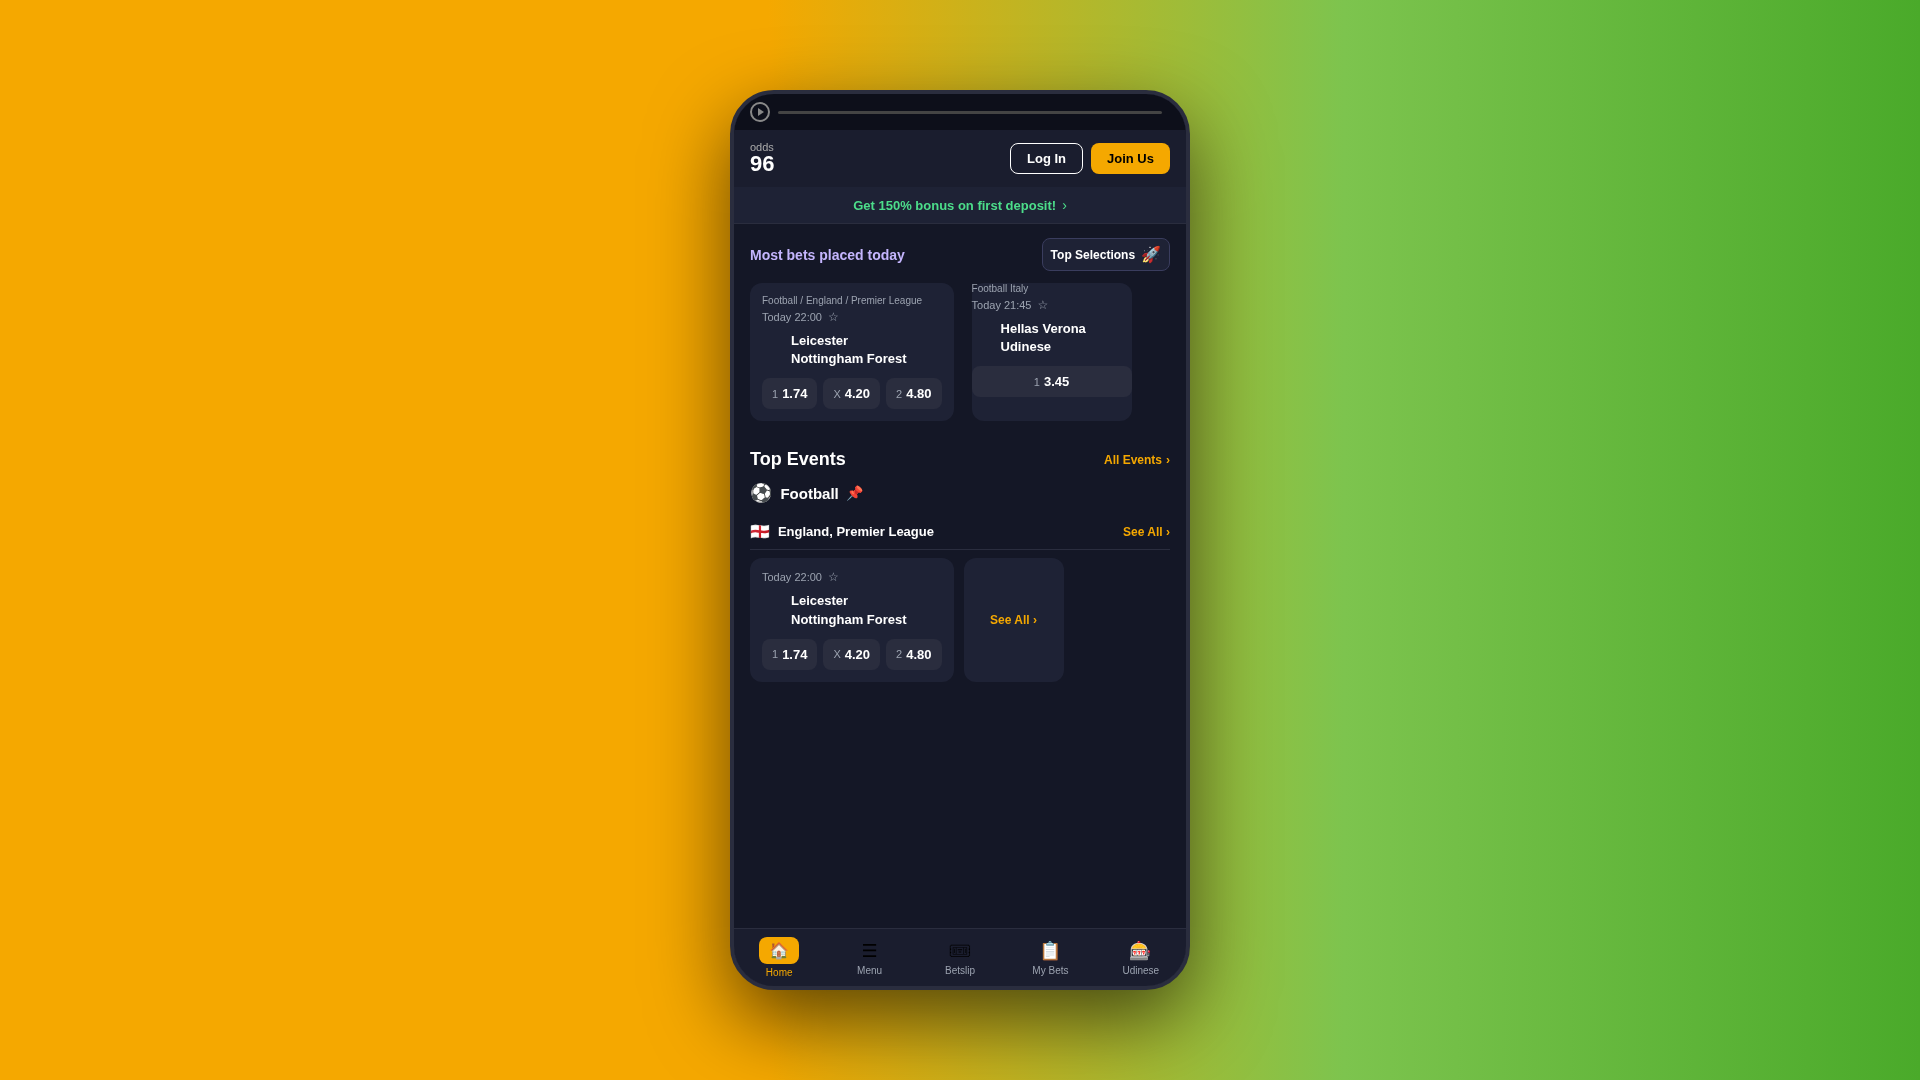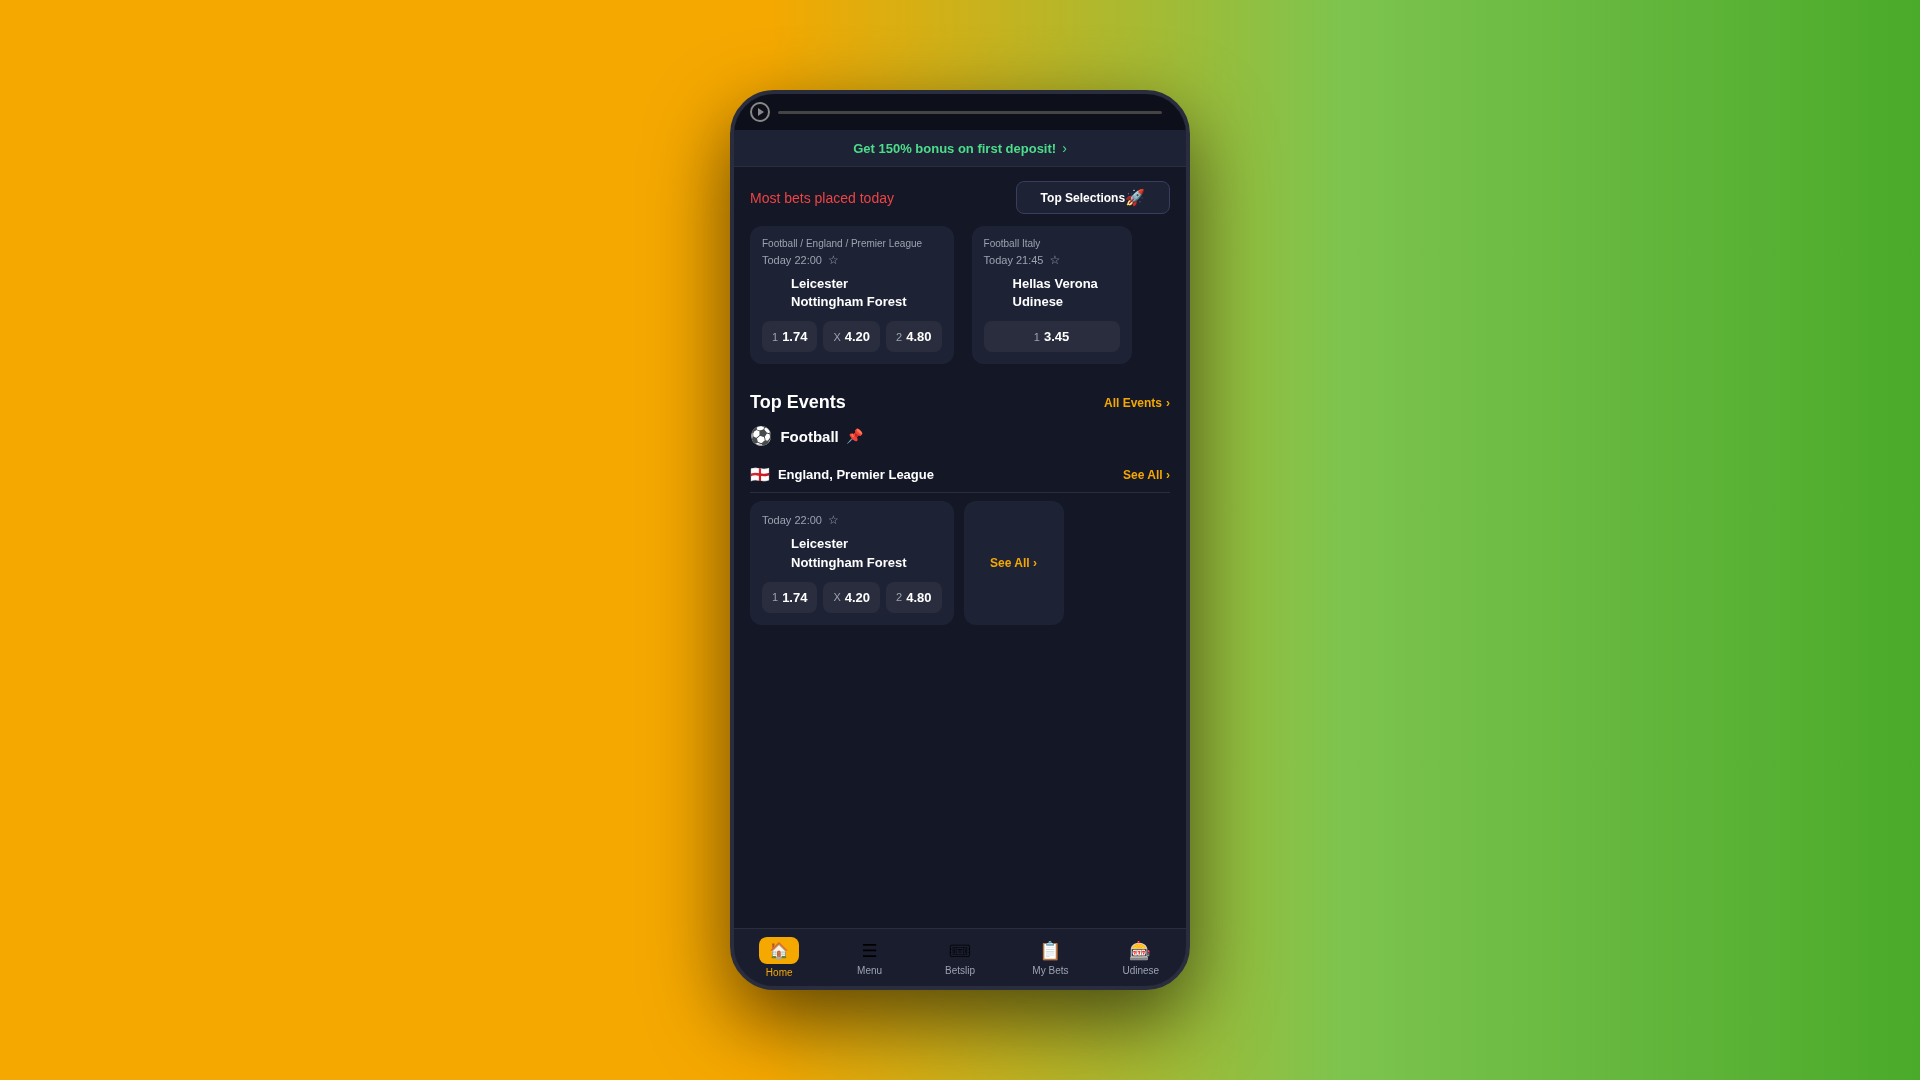--- a/index.html
+++ b/index.html
@@ -146,36 +146,36 @@
     .most-bets-section {
       padding: 14px 16px 8px;
     }
     .most-bets-header {
       display: flex;
       align-items: center;
       justify-content: space-between;
       margin-bottom: 12px;
     }
     .most-bets-title {
-      color: #ef4444;
+      color: #c4b5fd;
       font-size: 14px;
-      font-weight: 400;
+      font-weight: 700;
     }
     .top-selections-btn {
       background: #1e2235;
       border: 1px solid #3a3d5e;
       color: #fff;
       font-size: 12px;
       font-weight: 600;
-      padding: 6px 24px;
+      padding: 6px 8px;
       border-radius: 8px;
       cursor: pointer;
       display: flex;
       align-items: center;
-      gap: 0;
+      gap: 6px;
     }
     .rocket-icon {
       font-size: 16px;
     }
 
     
     .match-cards-scroll {
       display: flex;
       gap: 18px;
       overflow-x: auto;
@@ -390,39 +390,49 @@
       background: #f5a800;
       border-radius: 8px;
       padding: 4px 10px;
       font-size: 16px;
     }
 
     
     .match-card-partial {
       background: #1e2235;
       border-radius: 12px;
-      padding: 12px;
+      padding: 0;
       min-width: 160px;
       flex-shrink: 0;
     }
   </style>
 </head>
 <body>
 
 <div class="phone-wrapper">
 
   <div class="status-bar">
     <div class="status-left">
       <div class="play-icon"></div>
     </div>
     <div class="status-bar-line"></div>
   </div>
 
   <div class="app-content">
 
+    <div class="app-header">
+      <div class="logo">
+        <span class="logo-odds">odds</span>
+        <span class="logo-96">96</span>
+      </div>
+      <div class="header-buttons">
+        <button class="btn-login">Log In</button>
+        <button class="btn-join">Join Us</button>
+      </div>
+    </div>
 
     <div class="bonus-banner">
       <span class="bonus-text">Get 150% bonus on first deposit!</span>
       <span class="bonus-arrow">›</span>
     </div>
 
     <div class="most-bets-section">
       <div class="most-bets-header">
         <span class="most-bets-title">Most bets placed today</span>
         <button class="top-selections-btn">

